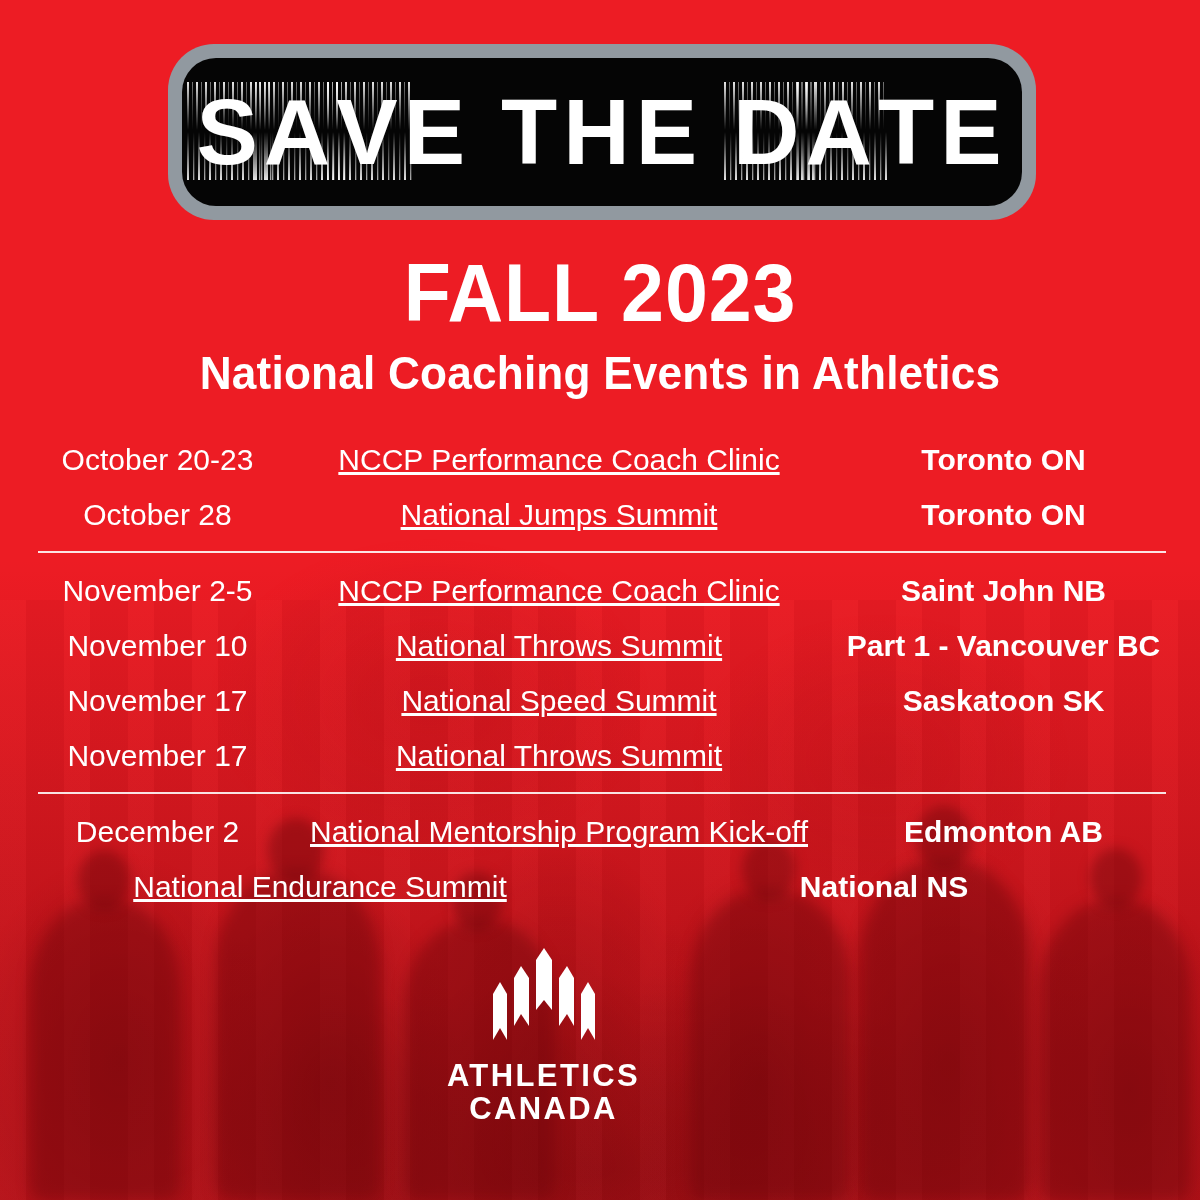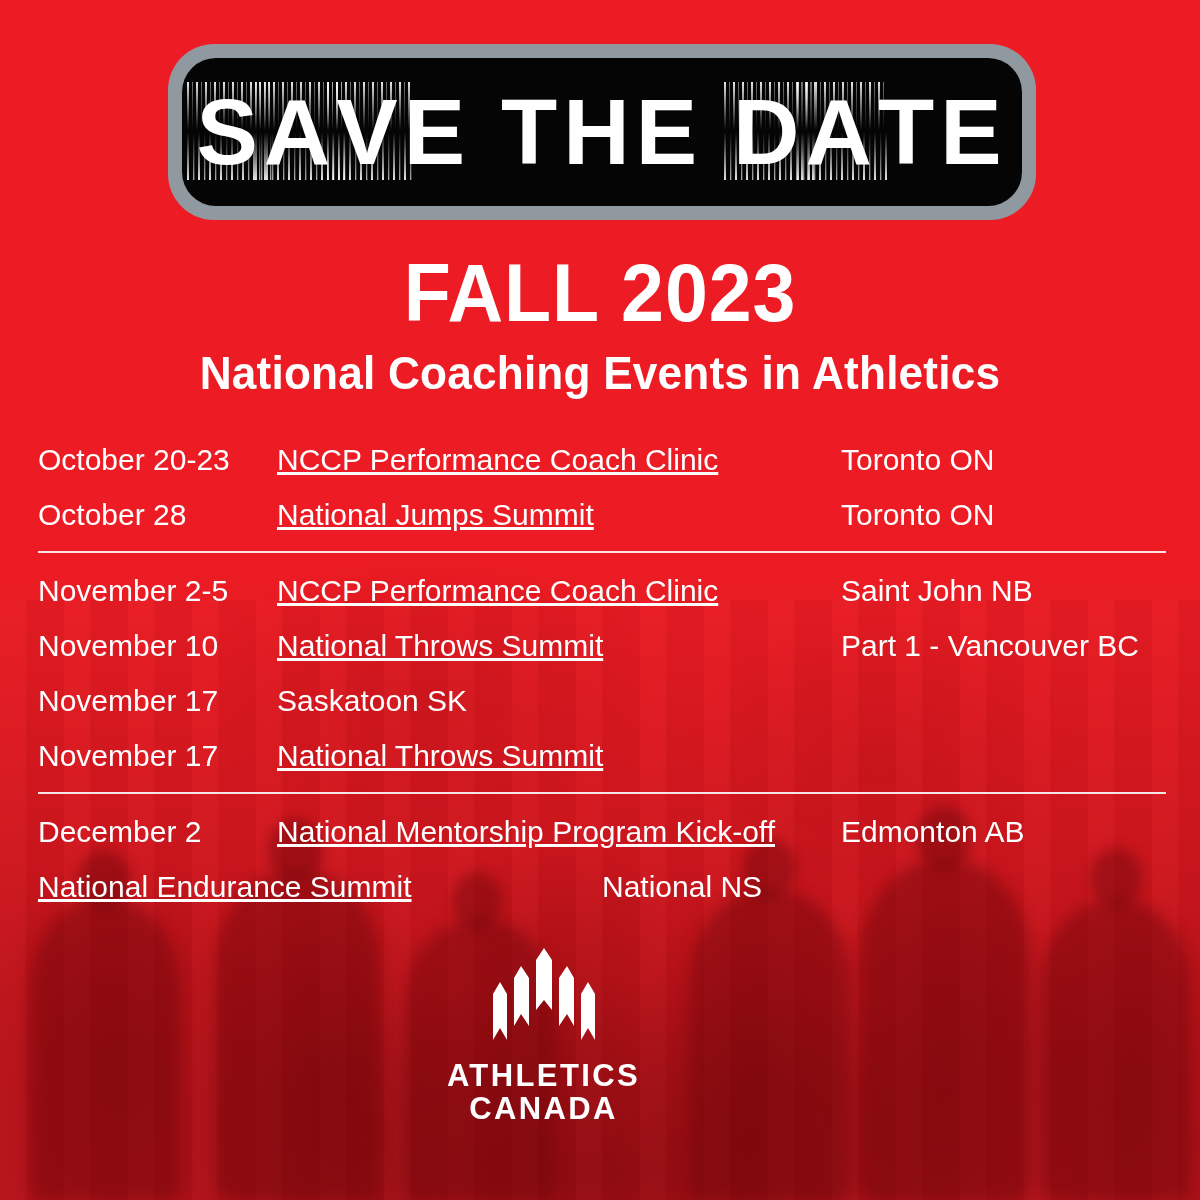--- a/index.html
+++ b/index.html
@@ -129,35 +129,35 @@
     font-family:"Liberation Sans", sans-serif;
     font-weight:700;
     font-size:46px;
     line-height:1;
     letter-spacing:.2px;
     transform:scaleX(.96);
   }
 
   
   .schedule{
-    position:absolute;left:38px;top:432px;width:1128px;
+    position:absolute;left:38px;top:432px;width:1128px;text-align:center;
   }
   .row{
     position:relative;height:55px;
     display:flex;align-items:center;
     color:#ffffff;
     font-family:"Liberation Sans", sans-serif;
     font-weight:400;
     font-size:30px;
     line-height:1;
     white-space:nowrap;
   }
   .c-date{ width:239px; flex:0 0 239px; }
   .c-event{ width:564px; flex:0 0 564px;text-decoration:underline; }
-  .c-loc{ flex:1 1 auto; }
+  .c-loc{ flex:1 1 auto;font-weight:bold; }
   .divider{
     height:21px;
     position:relative;
   }
   .divider::after{
     content:"";
     position:absolute;left:0;top:9px;
     width:1128px;height:2px;
     background:rgba(255,255,255,.88);
   }
@@ -242,20 +242,21 @@
         <div class="c-event">NCCP Performance Coach Clinic</div>
         <div class="c-loc">Saint John NB</div>
       </div>
       <div class="row">
         <div class="c-date">November 10</div>
         <div class="c-event">National Throws Summit</div>
         <div class="c-loc">Part 1 - Vancouver BC</div>
       </div>
       <div class="row">
         <div class="c-date">November 17</div>
+        <div class="c-event">National Speed Summit</div>
         <div class="c-loc">Saskatoon SK</div>
       </div>
       <div class="row">
         <div class="c-date">November 17</div>
         <div class="c-event">National Throws Summit</div>
       </div>
       <div class="divider"></div>
       <div class="row">
         <div class="c-date">December 2</div>
         <div class="c-event">National Mentorship Program Kick-off</div>

